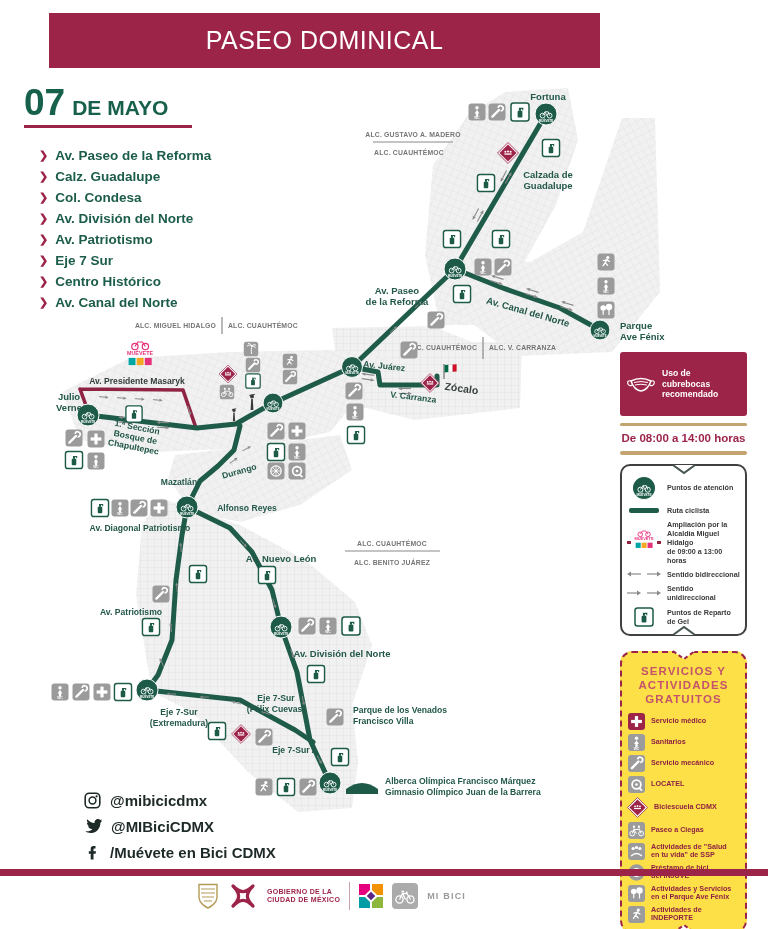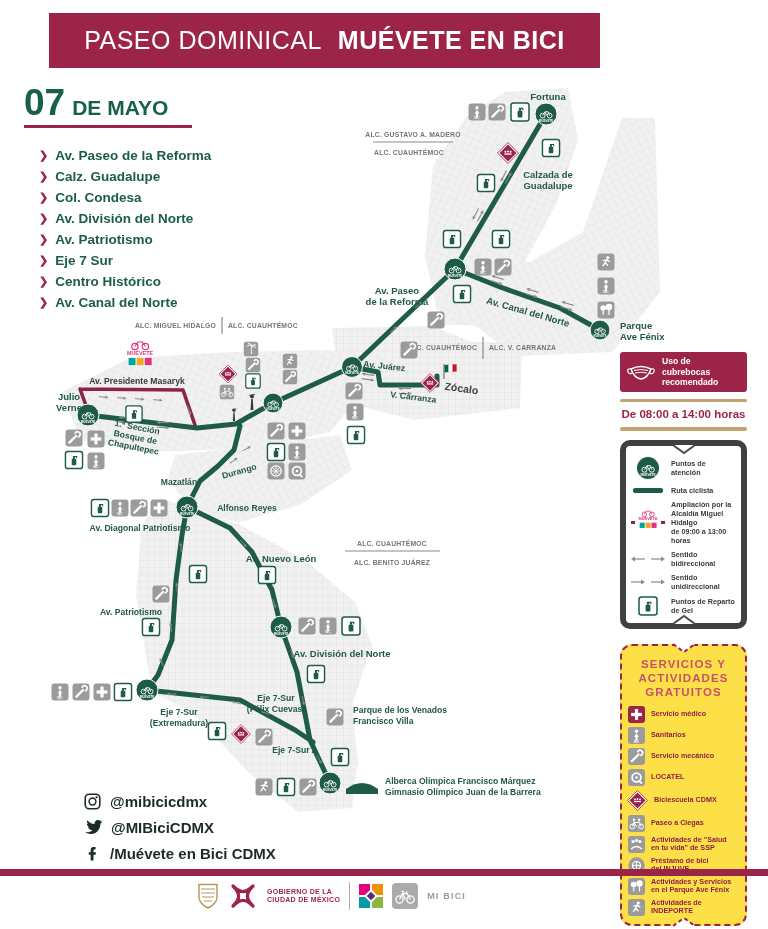--- a/index.html
+++ b/index.html
@@ -20,55 +20,54 @@
   .routes li{font-size:13.5px;font-weight:700;color:#1C5C4A;line-height:21px;display:flex;align-items:center}
   .routes li::before{content:"❯";color:#9D2449;font-size:11px;margin-right:7px;font-weight:800}
 
   svg text{font-family:"Liberation Sans",sans-serif}
   .lbl{font-weight:700;fill:#23584A;font-size:9.5px}
   .lbl-s{font-size:8.6px}
   .alc{font-size:6.8px;font-weight:700;fill:#757575;letter-spacing:.2px}
   .zoc{font-size:10.5px;font-weight:800;fill:#39443E}
 
   .side{position:absolute;left:620px;top:352px;width:127px}
-  .maskbox{background:#9D2449;border-radius:3px;color:#fff;display:flex;align-items:center;gap:6px;padding:4px 6px;min-height:28px}
+  .maskbox{background:#9D2449;border-radius:3px;color:#fff;display:flex;align-items:center;gap:6px;padding:16px 6px;min-height:28px}
   .mask-txt{font-size:8.6px;font-weight:700;line-height:10.5px;white-space:pre-line}
   .bar{height:3.5px;background:#C3A36F;border-radius:2px;margin-top:7px}
   .sched{font-size:11.5px;font-weight:800;color:#9D2449;text-align:center;margin-top:6px;white-space:nowrap}
 
-  .legendbox{position:relative;margin-top:9px;border:6px solid #404040;border-radius:10px;background:#fff;padding:9px 5px 2px}
+  .legendbox{position:relative;margin-top:9px;border:2px solid #404040;border-radius:10px;background:#fff;padding:9px 5px 2px}
   .lrow{display:flex;align-items:center;gap:6px;margin-bottom:5px}
   .lic{flex:0 0 34px;display:flex;justify-content:center;align-items:center}
   .llab{font-size:7.2px;font-weight:700;color:#3A3A3A;line-height:9px;white-space:pre-line}
   .rline{width:30px;height:5px;border-radius:2px;background:#1E5B49}
   .notch{position:absolute;left:50%;transform:translateX(-50%)}
 
   .svc{position:relative;margin-top:15px;border:2px dashed #9D2449;border-radius:12px;background:#fde047;padding:11px 5px 4px}
   .svc-title{font-size:11.5px;font-weight:800;color:#C4536B;letter-spacing:1.1px;line-height:14px;
              text-align:center;white-space:pre-line;margin-bottom:7px}
   .srow{display:flex;align-items:center;gap:6px;margin-bottom:4px;min-height:17px}
   .sic{flex:0 0 18px;display:flex;justify-content:center}
   .slab{font-size:7.2px;font-weight:700;color:#8E2044;line-height:8.2px;white-space:pre-line}
 
   .social{position:absolute;left:84px;top:792px}
-  .soc-row{display:flex;align-items:center;gap:9px;margin-bottom:8px;height:18px}
+  .soc-row{display:flex;gap:9px;margin-bottom:8px;height:18px}
   .soc-row span{font-size:15px;font-weight:700;color:#1E2A28}
 
   .footbar{position:absolute;left:0;top:869px;width:768px;height:7px;background:#9D2449}
   .footer{position:absolute;left:0;top:881px;width:663px;display:flex;align-items:center;justify-content:center;gap:9px}
   .gov{font-size:7px;font-weight:800;color:#9D2449;line-height:8.5px;letter-spacing:.3px}
   .vdiv{width:1px;height:28px;background:#C9A0B0}
   .mibici{font-size:9px;font-weight:700;color:#9B9B9B;letter-spacing:1.2px}
 </style>
 </head>
 <body>
 
 <div class="banner">
   <span class="reg">PASEO DOMINICAL</span>
-  <span class="bold">MUÉVETE EN BICI</span>
 </div>
 
 <div class="datebox">
   <span class="d-day">07</span><span class="d-month">DE MAYO</span>
   <div class="d-rule"></div>
 </div>
 
 <ul class="routes">
   <li>Av. Paseo de la Reforma</li>
   <li>Calz. Guadalupe</li>

